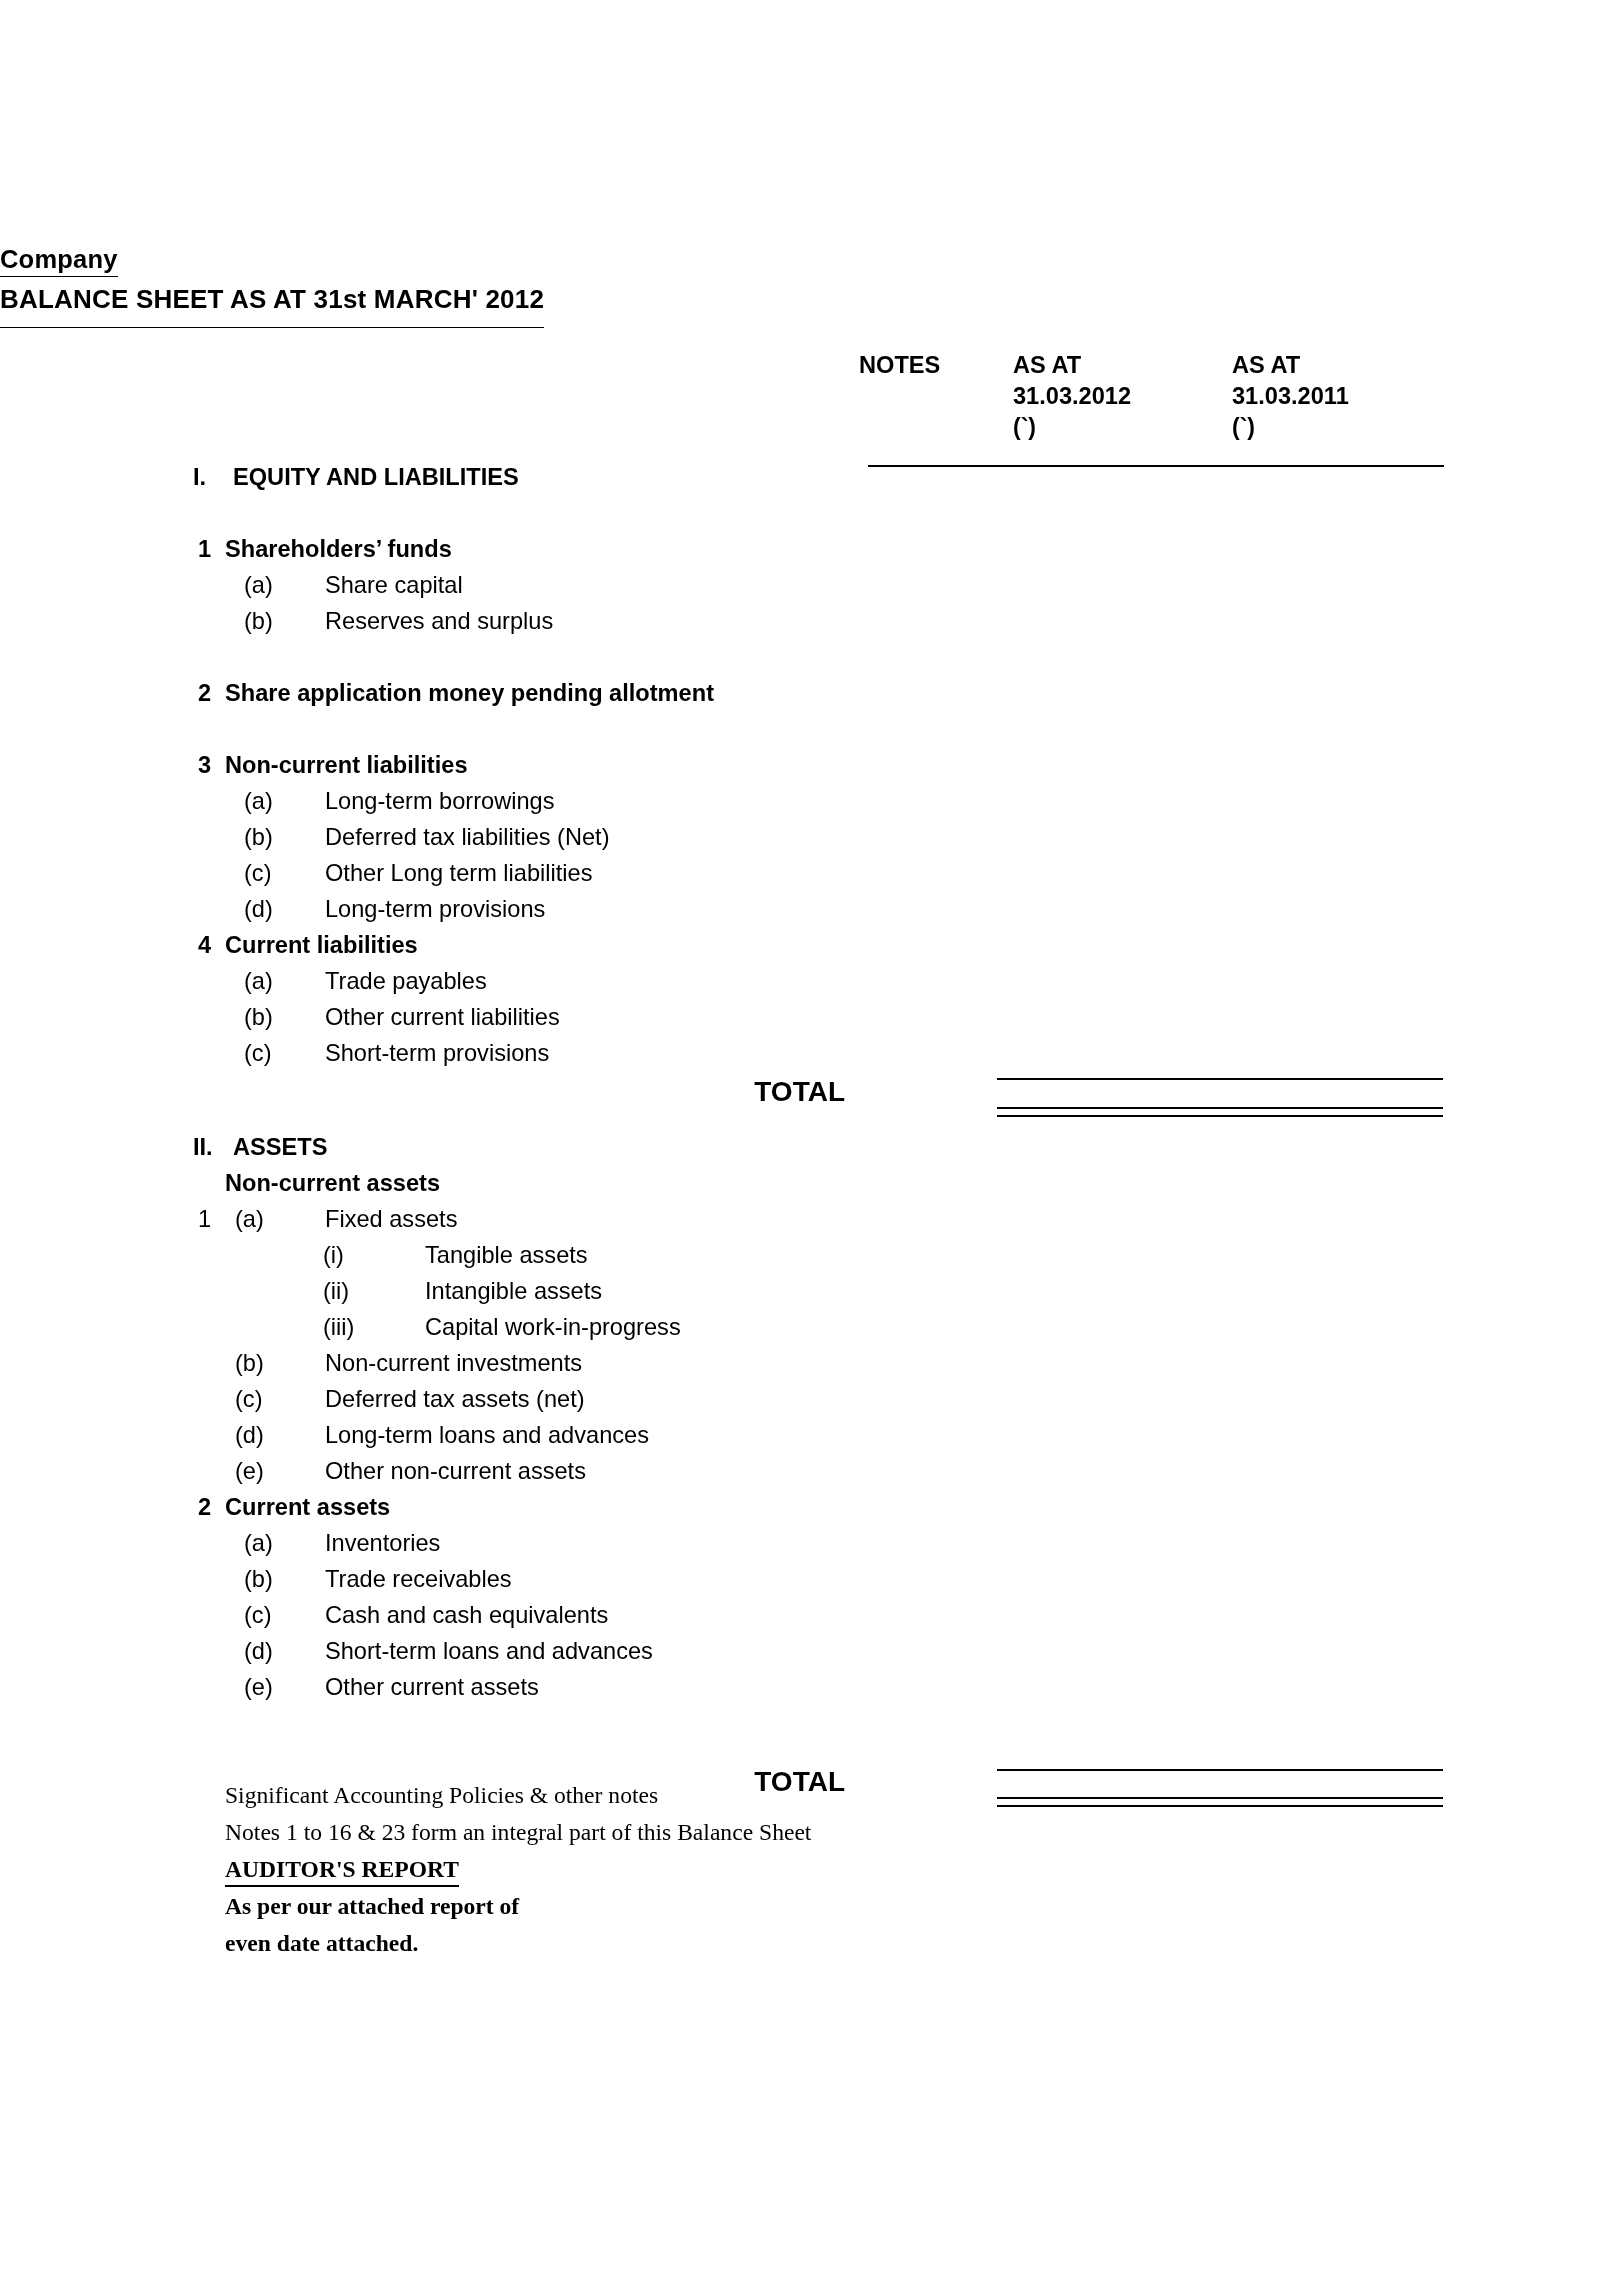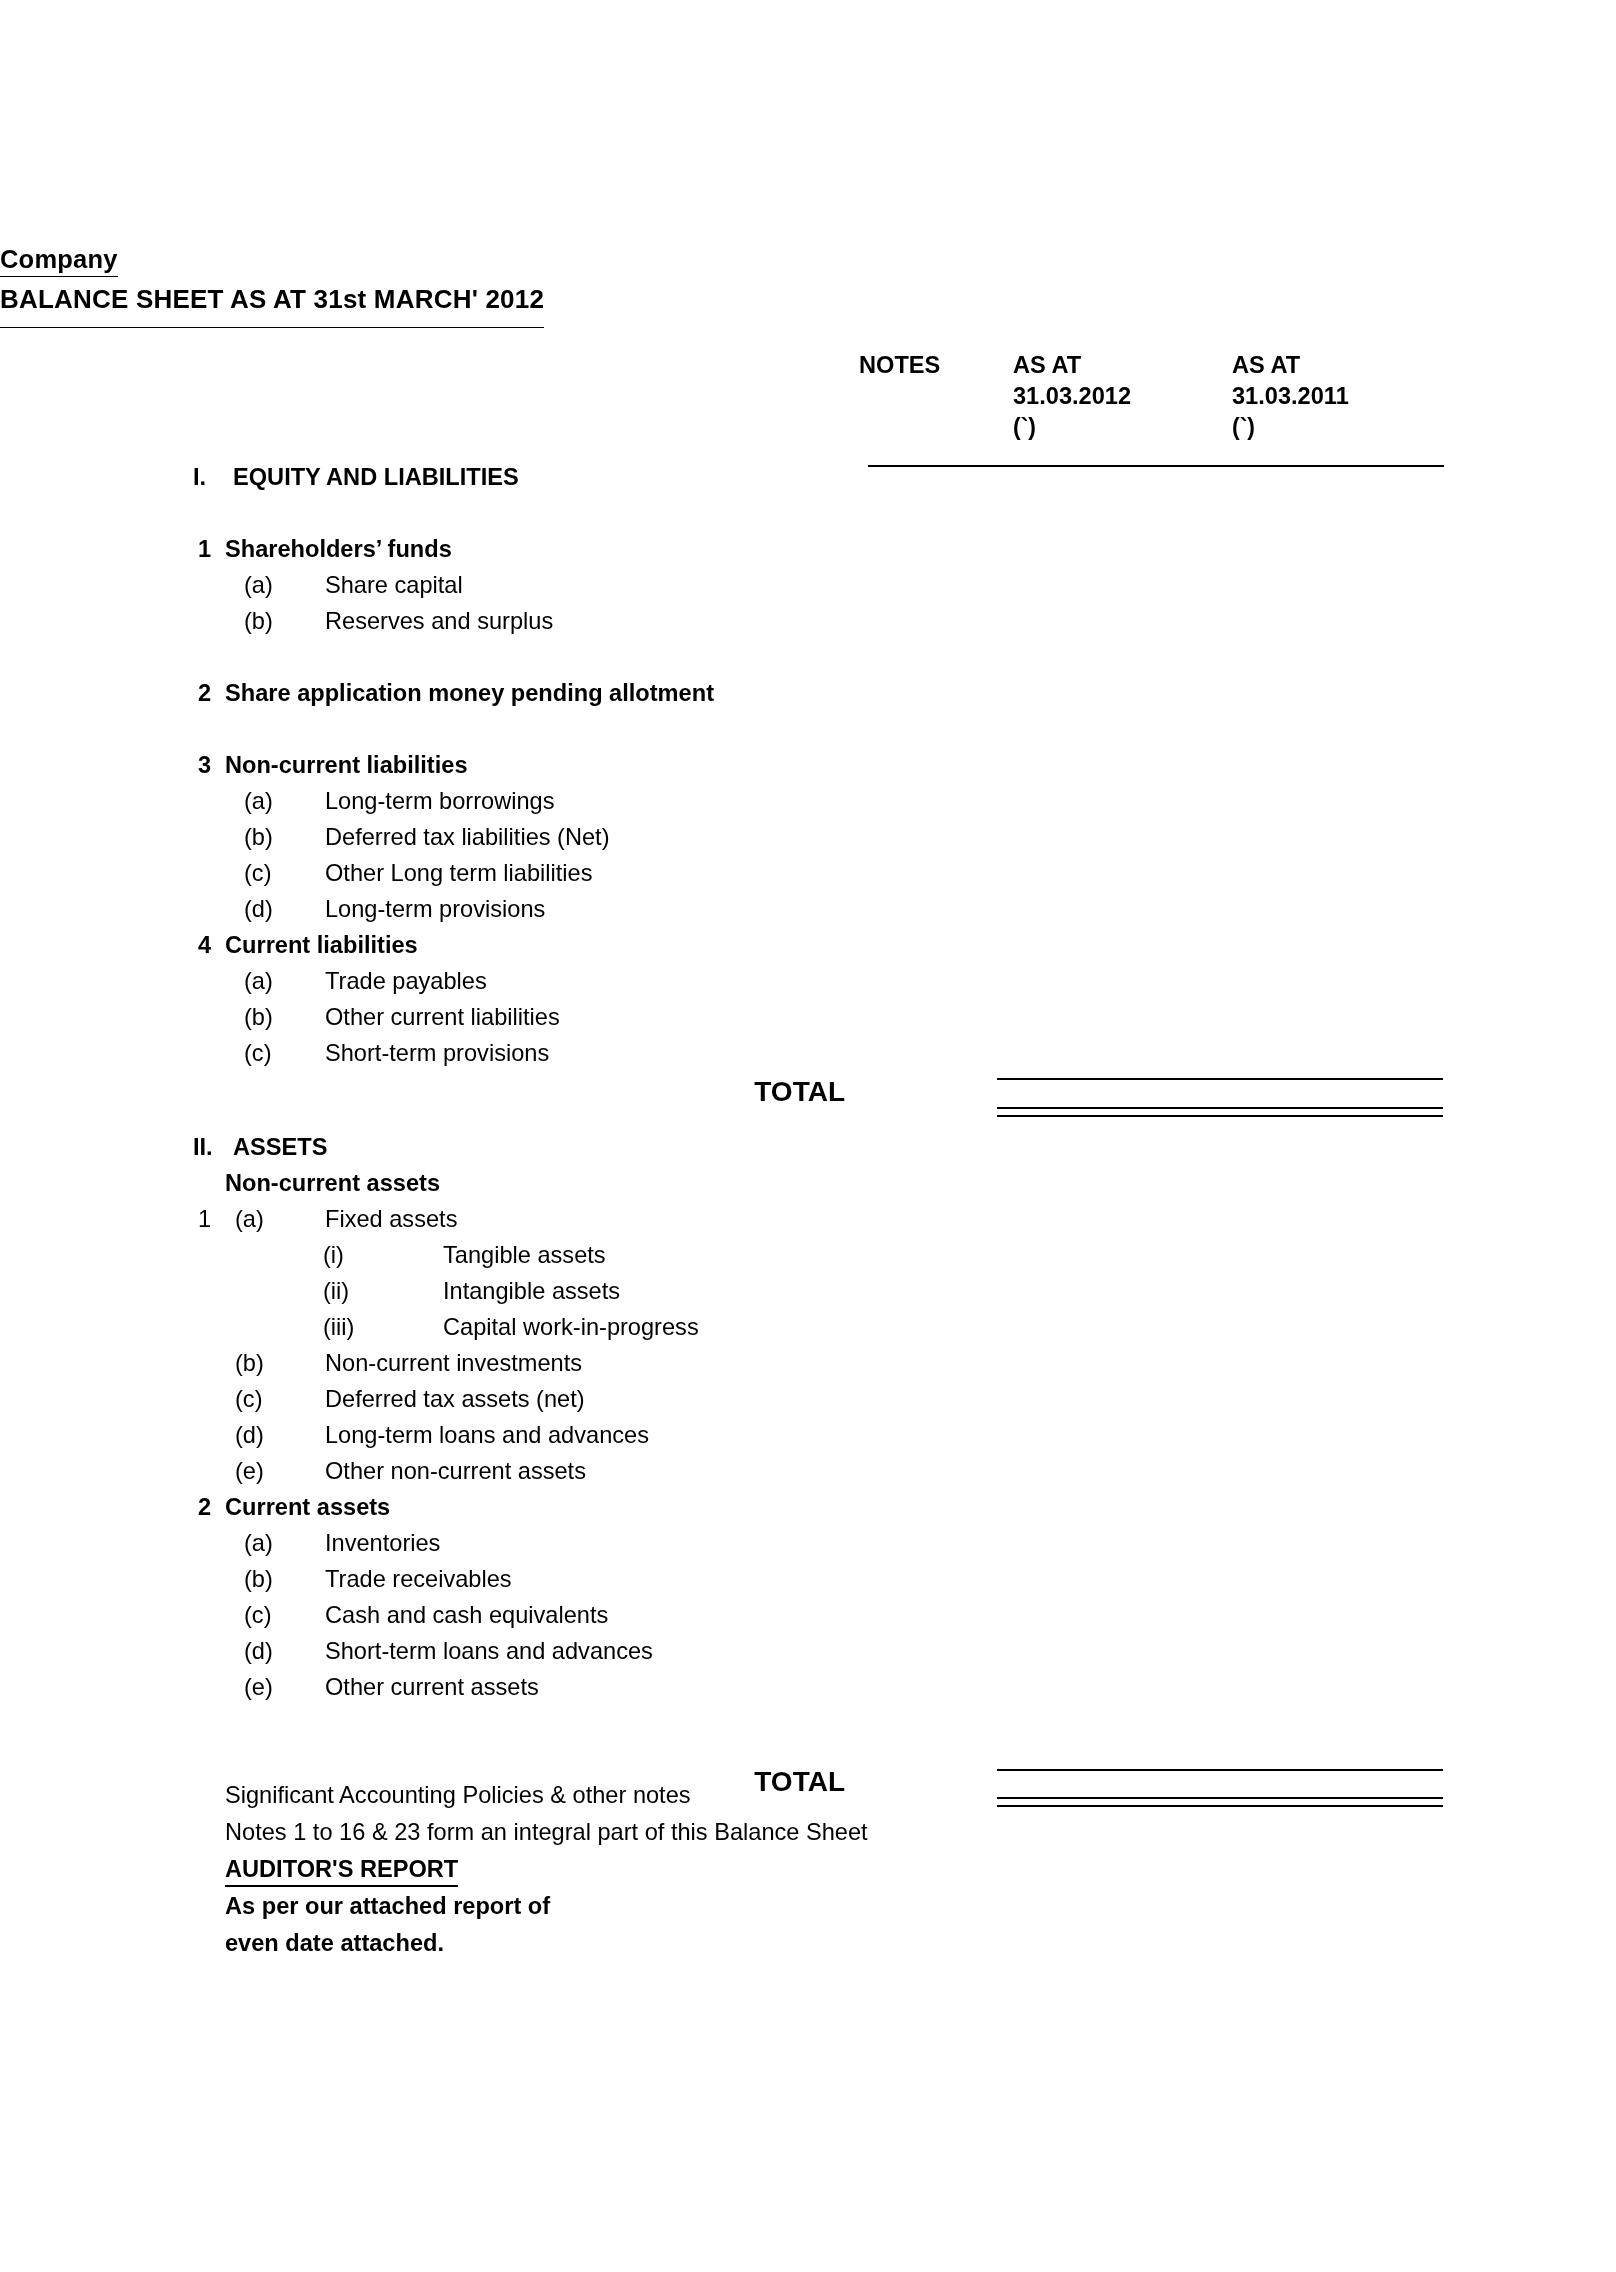--- a/index.html
+++ b/index.html
@@ -98,21 +98,21 @@
   .spacer-62 { height: 56px; }
 
   .rn   { position: absolute; left: 193px;  width: 42px; text-align: left; }
   .num  { position: absolute; left: 198px;  width: 27px; text-align: left; }
   .sec  { position: absolute; left: 233px; }
   .hd2  { position: absolute; left: 225px; }
   .alpha{ position: absolute; left: 244px;  width: 64px; }
   .alpha-a { position: absolute; left: 235px; width: 64px; }
   .lbl  { position: absolute; left: 325px; }
   .roman{ position: absolute; left: 323px;  width: 100px; }
-  .lbl2 { position: absolute; left: 443px; }
+  .lbl2 { position: absolute; left: 425px; }
 
   .b { font-weight: bold; }
 
   
   .total-row {
     position: relative;
     height: 42px;
     line-height: 42px;
     font-size: 28px;
   }
@@ -140,21 +140,21 @@
   }
 
   
   .footer {
     position: absolute;
     left: 225px;
     top: 1777px;
     font-size: 23.6px;
     line-height: 37px;
   }
-  .footer div { white-space: nowrap; }
+  .footer div { white-space: nowrap; font-family: Liberation Serif, serif; }
   .u-bold {
     font-weight: bold;
     display: inline-block;
     border-bottom: 2.7px solid #000;
     line-height: 31px;
     text-align: right;
   }
 </style>
 </head>
 <body>

